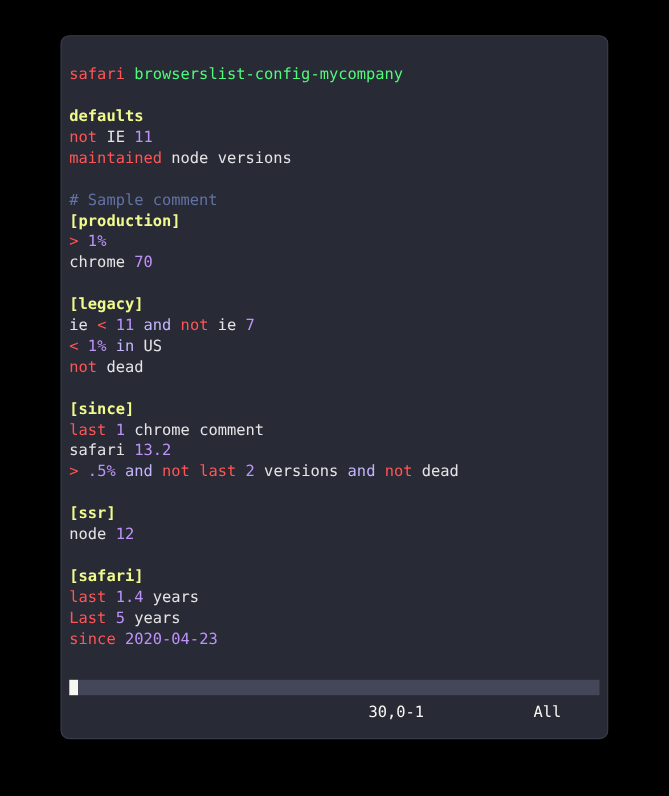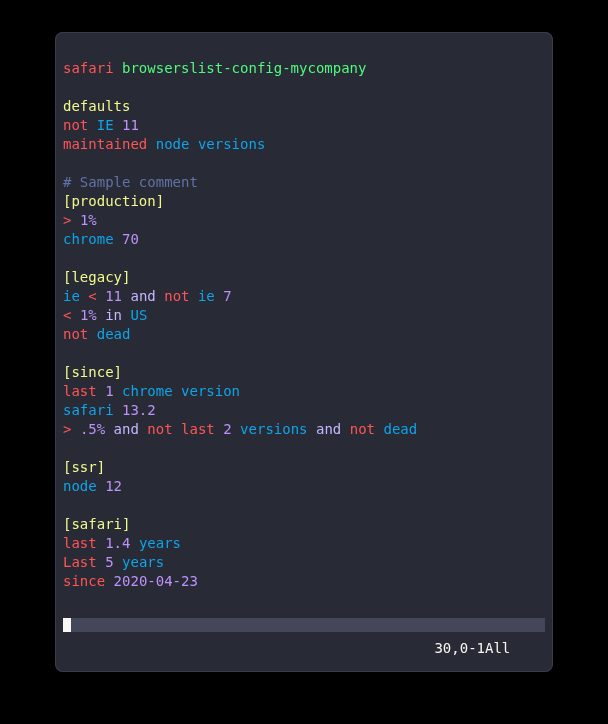--- a/index.html
+++ b/index.html
@@ -23,25 +23,25 @@
     font-size: 14px;
     line-height: 19px;
     color: #f8f8f2;
     padding: 8px 8px 0 8px;
     box-sizing: border-box;
   }
   .code {
     white-space: pre;
   }
   .kw-red    { color: #ff5555; }
-  .kw-yellow { color: #f1fa8c; font-weight: normal; }
+  .kw-yellow { color: #f1fa8c; font-weight: bold; }
   .kw-yellow-plain { color: #c4b5fd; text-align: right; }
   .kw-green  { color: #50fa7b; }
   .kw-purple { color: #bd93f9; }
-  .kw-white  { color: #0ea5e9; }
+  .kw-white  { color: #e5e5e5; }
   .kw-comment{ color: #6272a4; }
 
   .scroll-row {
     position: absolute;
     left: 8px;
     right: 8px;
     bottom: 40px;
     height: 14px;
     display: flex;
   }
@@ -57,21 +57,21 @@
     position: absolute;
     left: 8px;
     right: 8px;
     bottom: 14px;
     height: 19px;
     display: flex;
     justify-content: flex-end;
     color: #f8f8f2;
     white-space: pre;
   }
-  .status .col1 { width: 150px; text-align: right; }
+  .status .col1 { width: 150px; text-align: left; }
   .status .col2 { width: 60px; }
 </style>
 </head>
 <body>
 
 <div class="terminal">
   <div class="code">
 <span class="kw-red">safari</span> <span class="kw-green">browserslist-config-mycompany</span>
 
 <span class="kw-yellow">defaults</span>
@@ -82,21 +82,21 @@
 <span class="kw-yellow">[production]</span>
 <span class="kw-red">&gt;</span> <span class="kw-purple">1%</span>
 <span class="kw-white">chrome</span> <span class="kw-purple">70</span>
 
 <span class="kw-yellow">[legacy]</span>
 <span class="kw-white">ie</span> <span class="kw-red">&lt;</span> <span class="kw-purple">11</span> <span class="kw-yellow-plain">and</span> <span class="kw-red">not</span> <span class="kw-white">ie</span> <span class="kw-purple">7</span>
 <span class="kw-red">&lt;</span> <span class="kw-purple">1%</span> <span class="kw-yellow-plain">in</span> <span class="kw-white">US</span>
 <span class="kw-red">not</span> <span class="kw-white">dead</span>
 
 <span class="kw-yellow">[since]</span>
-<span class="kw-red">last</span> <span class="kw-purple">1</span> <span class="kw-white">chrome</span> <span class="kw-white">version</span>
+<span class="kw-red">last</span> <span class="kw-purple">1</span> <span class="kw-white">chrome</span> <span class="kw-white">comment</span>
 <span class="kw-white">safari</span> <span class="kw-purple">13.2</span>
 <span class="kw-red">&gt;</span> <span class="kw-purple">.5%</span> <span class="kw-yellow-plain">and</span> <span class="kw-red">not</span> <span class="kw-red">last</span> <span class="kw-purple">2</span> <span class="kw-white">versions</span> <span class="kw-yellow-plain">and</span> <span class="kw-red">not</span> <span class="kw-white">dead</span>
 
 <span class="kw-yellow">[ssr]</span>
 <span class="kw-white">node</span> <span class="kw-purple">12</span>
 
 <span class="kw-yellow">[safari]</span>
 <span class="kw-red">last</span> <span class="kw-purple">1.4</span> <span class="kw-white">years</span>
 <span class="kw-red">Last</span> <span class="kw-purple">5</span> <span class="kw-white">years</span>
 <span class="kw-red">since</span> <span class="kw-purple">2020-04-23</span>

